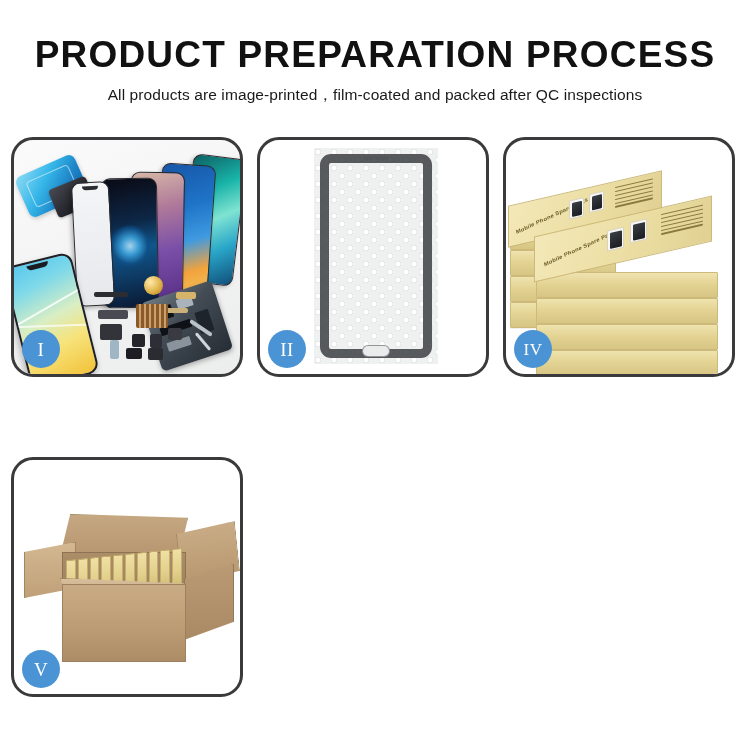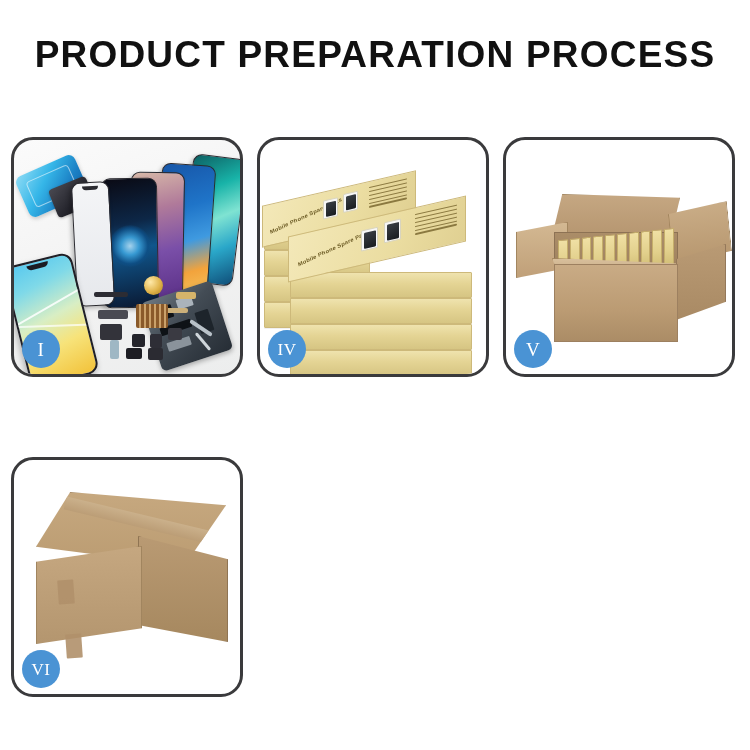--- a/index.html
+++ b/index.html
@@ -399,20 +399,21 @@
     z-index:-1;
   }
 </style>
 </head>
 <body>
 
 <div class="page">
 
   <div class="header">
     <h1 class="title">PRODUCT PREPARATION PROCESS</h1>
+    <p class="subtitle">All products are image-printed，film-coated and packed after QC inspections</p>
   </div>
 
   <div class="grid">
 
     <div class="panel p1">
       <div class="photo">
         <div class="adhesive"></div>
         <div class="smallboard"></div>
         <div class="fan">
           <div class="ph ph-e"></div>
@@ -451,20 +452,30 @@
           <span class="tube"></span>
           <span class="cam"></span>
           <span class="spk"></span>
           <span class="tool"></span>
           <span class="tool2"></span>
         </div>
       </div>
       <div class="badge">I</div>
     </div>
 
+    <div class="panel p2">
+      <div class="photo">
+        <div class="bubblewrap">
+          <div class="glass">
+            <div class="home"></div>
+          </div>
+        </div>
+      </div>
+      <div class="badge">II</div>
+    </div>
 
 
     <div class="panel p4">
       <div class="photo">
         <div class="stack">
 
           <div class="slab" style="left:4px;top:66px;width:104px;"></div>
           <div class="slab" style="left:4px;top:92px;width:104px;"></div>
           <div class="slab" style="left:4px;top:118px;width:104px;"></div>
           <div class="slab" style="left:4px;top:144px;width:104px;"></div>
@@ -535,30 +546,15 @@
             <span></span>
           </div>
           <div class="flap flap-front"></div>
           <div class="c-right"></div>
           <div class="c-front"></div>
         </div>
       </div>
       <div class="badge">V</div>
     </div>
 
-    <div class="panel p6">
-      <div class="photo">
-        <div class="sealed">
-          <div class="s-shadowsheet"></div>
-          <div class="s-top">
-            <div class="s-tape"></div>
-          </div>
-          <div class="s-side"></div>
-          <div class="s-front"></div>
-          <div class="s-tab s-tab1"></div>
-          <div class="s-tab s-tab2"></div>
-        </div>
-      </div>
-      <div class="badge wide">VI</div>
-    </div>
 
   </div>
 </div>
 
 </body></html>

